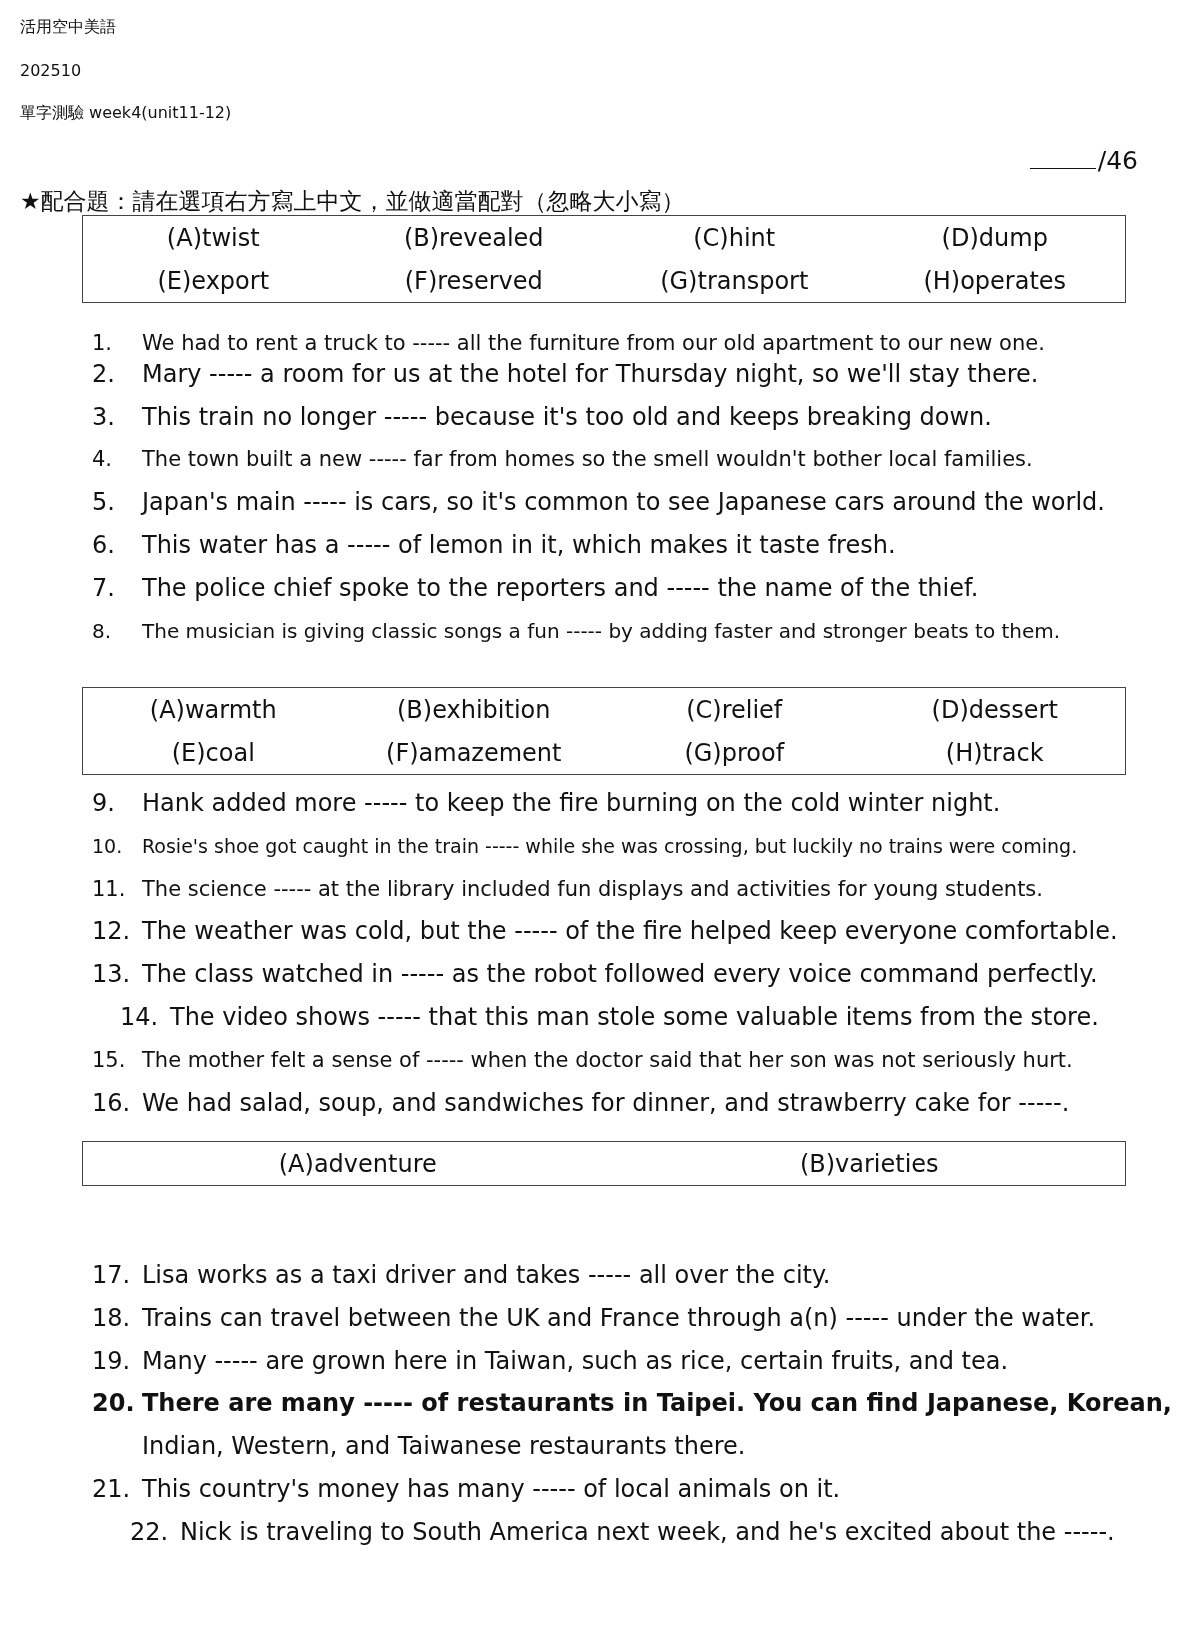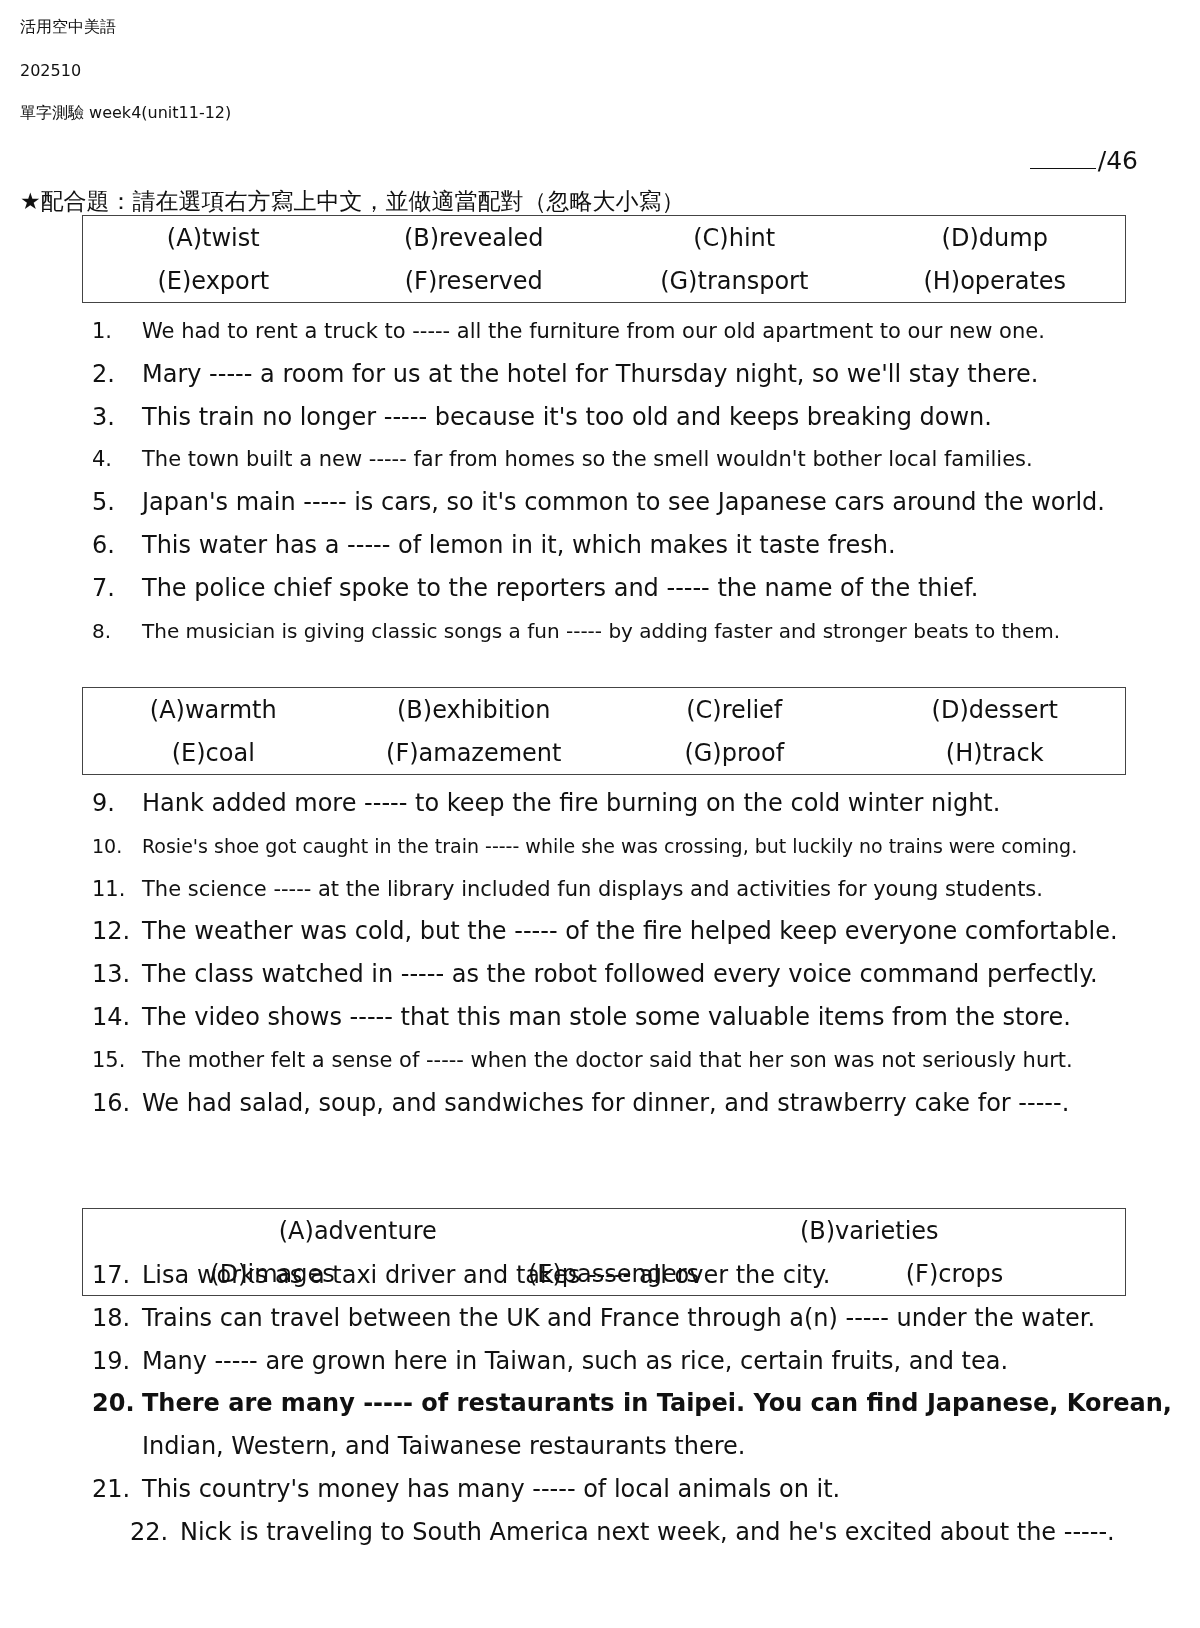--- a/index.html
+++ b/index.html
@@ -41,21 +41,21 @@
           <div class="cell">(C)hint</div>
           <div class="cell">(D)dump</div>
         </div>
         <div class="row">
           <div class="cell">(E)export</div>
           <div class="cell">(F)reserved</div>
           <div class="cell">(G)transport</div>
           <div class="cell">(H)operates</div>
         </div>
       </div>
-      <div class="q" style="top: 316px; font-size: 21px; line-height: 30px;"><span class="num" style="font-size: 21px;">1.</span><span>We had to rent a truck to ----- all the furniture from our old apartment to our new one.</span></div>
+      <div class="q" style="top: 328px; font-size: 21px; line-height: 30px;"><span class="num" style="font-size: 21px;">1.</span><span>We had to rent a truck to ----- all the furniture from our old apartment to our new one.</span></div>
       <div class="q" style="top: 358.8px; font-size: 24px; line-height: 30px;"><span class="num" style="font-size: 24px;">2.</span><span>Mary ----- a room for us at the hotel for Thursday night, so we'll stay there.</span></div>
       <div class="q" style="top: 401.6px; font-size: 24px; line-height: 30px;"><span class="num" style="font-size: 24px;">3.</span><span>This train no longer ----- because it's too old and keeps breaking down.</span></div>
       <div class="q" style="top: 444.4px; font-size: 21px; line-height: 30px;"><span class="num" style="font-size: 21px;">4.</span><span>The town built a new ----- far from homes so the smell wouldn't bother local families.</span></div>
       <div class="q" style="top: 487.2px; font-size: 24px; line-height: 30px;"><span class="num" style="font-size: 24px;">5.</span><span>Japan's main ----- is cars, so it's common to see Japanese cars around the world.</span></div>
       <div class="q" style="top: 530px; font-size: 24px; line-height: 30px;"><span class="num" style="font-size: 24px;">6.</span><span>This water has a ----- of lemon in it, which makes it taste fresh.</span></div>
       <div class="q" style="top: 572.8px; font-size: 24px; line-height: 30px;"><span class="num" style="font-size: 24px;">7.</span><span>The police chief spoke to the reporters and ----- the name of the thief.</span></div>
       <div class="q" style="top: 615.6px; font-size: 20px; line-height: 30px;"><span class="num" style="font-size: 20px;">8.</span><span>The musician is giving classic songs a fun ----- by adding faster and stronger beats to them.</span></div>
       <div class="box" style="top: 687px;">
         <div class="row">
           <div class="cell">(A)warmth</div>
@@ -68,32 +68,27 @@
           <div class="cell">(F)amazement</div>
           <div class="cell">(G)proof</div>
           <div class="cell">(H)track</div>
         </div>
       </div>
       <div class="q" style="top: 788px; font-size: 24px; line-height: 30px;"><span class="num" style="font-size: 24px;">9.</span><span>Hank added more ----- to keep the fire burning on the cold winter night.</span></div>
       <div class="q" style="top: 830.8px; font-size: 19px; line-height: 30px;"><span class="num" style="font-size: 19px;">10.</span><span>Rosie's shoe got caught in the train ----- while she was crossing, but luckily no trains were coming.</span></div>
       <div class="q" style="top: 873.6px; font-size: 21px; line-height: 30px;"><span class="num" style="font-size: 21px;">11.</span><span>The science ----- at the library included fun displays and activities for young students.</span></div>
       <div class="q" style="top: 916.4px; font-size: 24px; line-height: 30px;"><span class="num" style="font-size: 24px;">12.</span><span>The weather was cold, but the ----- of the fire helped keep everyone comfortable.</span></div>
       <div class="q" style="top: 959.2px; font-size: 24px; line-height: 30px;"><span class="num" style="font-size: 24px;">13.</span><span>The class watched in ----- as the robot followed every voice command perfectly.</span></div>
-      <div class="q" style="top: 1002px; font-size: 24px; line-height: 30px;"><span class="num" style="font-size: 24px;">14.</span><span>The video shows ----- that this man stole some valuable items from the store.</span></div>
+      <div class="q" style="top: 1002px; font-size: 24px; line-height: 30px; margin-left: 28px;"><span class="num" style="font-size: 24px;">14.</span><span>The video shows ----- that this man stole some valuable items from the store.</span></div>
       <div class="q" style="top: 1044.8px; font-size: 21px; line-height: 30px;"><span class="num" style="font-size: 21px;">15.</span><span>The mother felt a sense of ----- when the doctor said that her son was not seriously hurt.</span></div>
       <div class="q" style="top: 1087.6px; font-size: 24px; line-height: 30px;"><span class="num" style="font-size: 24px;">16.</span><span>We had salad, soup, and sandwiches for dinner, and strawberry cake for -----.</span></div>
-      <div class="box" style="top: 1208px; padding-left: 19px;">
+      <div class="box" style="top: 1141px; padding-left: 19px;">
         <div class="row">
           <div class="cell">(A)adventure</div>
           <div class="cell">(B)varieties</div>
-        </div>
-        <div class="row">
-          <div class="cell">(D)images</div>
-          <div class="cell">(E)passengers</div>
-          <div class="cell">(F)crops</div>
         </div>
       </div>
       <div class="q" style="top: 1260px; font-size: 24px; line-height: 30px;"><span class="num" style="font-size: 24px;">17.</span><span>Lisa works as a taxi driver and takes ----- all over the city.</span></div>
       <div class="q" style="top: 1302.8px; font-size: 24px; line-height: 30px;"><span class="num" style="font-size: 24px;">18.</span><span>Trains can travel between the UK and France through a(n) ----- under the water.</span></div>
       <div class="q" style="top: 1345.6px; font-size: 24px; line-height: 30px;"><span class="num" style="font-size: 24px;">19.</span><span>Many ----- are grown here in Taiwan, such as rice, certain fruits, and tea.</span></div>
       <div class="q" style="top: 1388.4px; font-size: 24px; line-height: 30px; font-weight: bold;"><span class="num" style="font-size: 24px;">20.</span><span>There are many ----- of restaurants in Taipei. You can find Japanese, Korean,</span></div>
       <div class="q cont" style="top: 1431.2px; font-size: 24px; line-height: 30px;">Indian, Western, and Taiwanese restaurants there.</div>
       <div class="q" style="top: 1474px; font-size: 24px; line-height: 30px;"><span class="num" style="font-size: 24px;">21.</span><span>This country's money has many ----- of local animals on it.</span></div>
       <div class="q" style="top: 1516.8px; font-size: 24px; line-height: 30px;"><span class="num" style="font-size: 24px; margin-left: 38px;">22.</span><span>Nick is traveling to South America next week, and he's excited about the -----.</span></div>
     </div>

